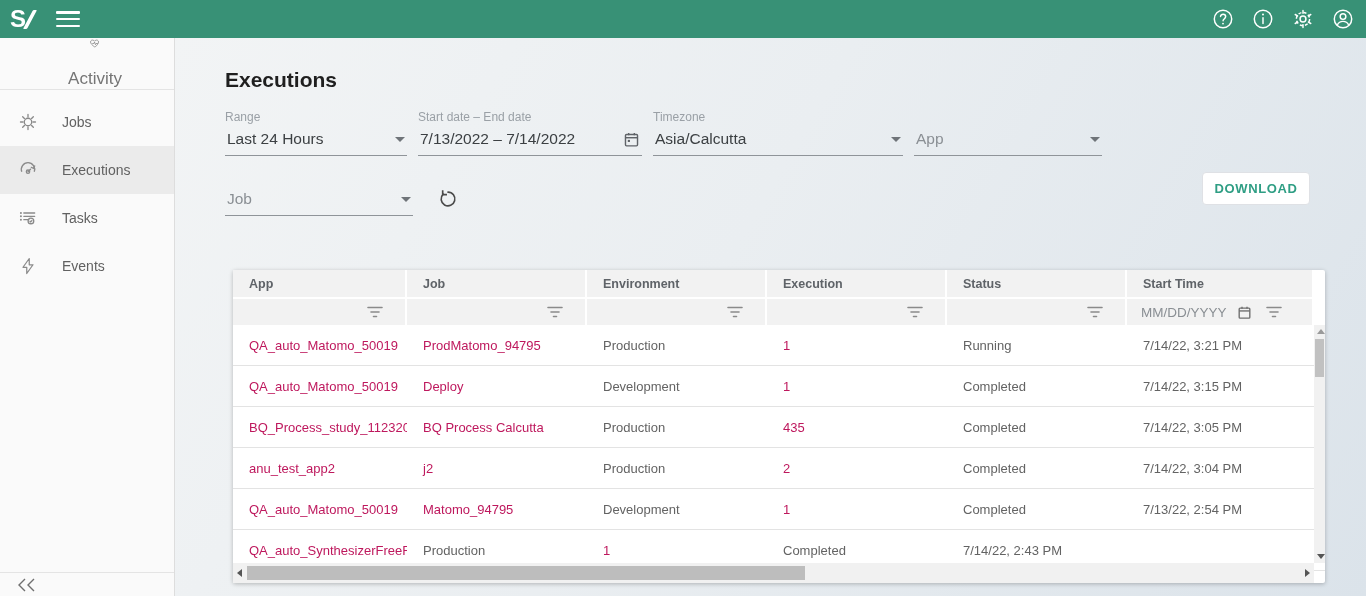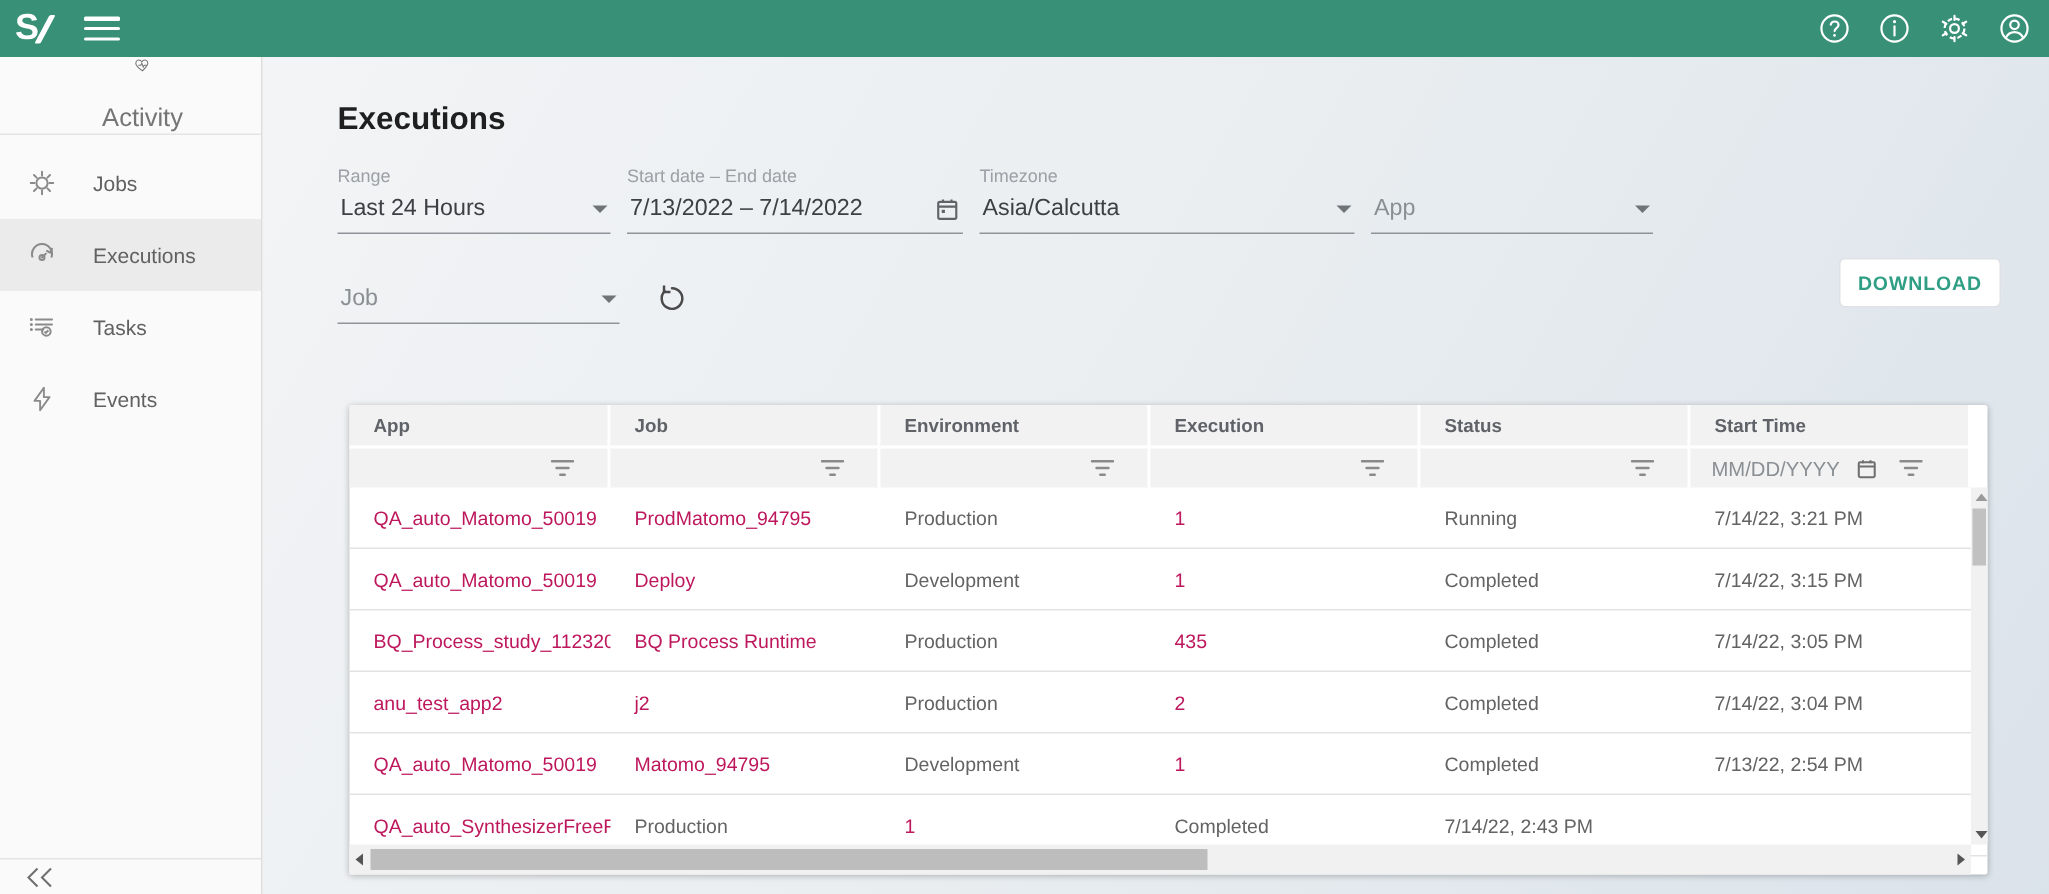--- a/index.html
+++ b/index.html
@@ -41,21 +41,21 @@
   .field .flabel { font-size:12px; color:#9aa0a6; height:16px; }
   .field .fvalue { display:flex; align-items:center; justify-content:space-between;
     border-bottom:1px solid #8f9499; padding:4px 2px 7px 2px; font-size:15.5px; color:#3c4043; cursor:pointer; }
   .field.nolabel .flabel { visibility:hidden; }
   .fvalue .ph { color:#8a8f94; }
   .caret { width:0; height:0; border-left:5px solid transparent; border-right:5px solid transparent;
     border-top:5px solid #6f7479; margin-left:8px; }
   .w-range { width:182px; } .w-dates { width:224px; } .w-tz { width:250px; }
   .w-app { width:188px; } .w-job { width:188px; }
 
-  .download-btn { position:absolute; top:134px; right:32px; width:108px; height:33px;
+  .download-btn { position:absolute; top:134px; right:56px; width:108px; height:33px;
     background:#fff; border:1px solid #dfe1e5; border-radius:4px; color:#2f9e84;
     font-size:13px; font-weight:bold; letter-spacing:.6px; cursor:pointer;
     display:flex; align-items:center; justify-content:center; font-family:"Liberation Sans",sans-serif; }
 
   .filters2 { display:flex; align-items:flex-end; gap:24px; margin:14px 0 0 50px; }
   .refresh { width:22px; height:22px; margin-bottom:6px; cursor:pointer; }
 
   
   .card { position:absolute; left:58px; top:232px; width:1092px; height:313px;
     background:#fff; border-radius:2px; box-shadow:0 1px 4px rgba(0,0,0,.25); }
@@ -312,21 +312,21 @@
           <a>1</a>
         </div>
       <div class="tcell">Completed</div>
       <div class="tcell">7/14/22, 3:15 PM</div>
     </div>
     <div class="grid-row trow">
       <div class="tcell">
           <a>BQ_Process_study_112320</a>
         </div>
       <div class="tcell">
-          <a>BQ Process Runtime</a>
+          <a>BQ Process Calcutta</a>
         </div>
       <div class="tcell">Production</div>
       <div class="tcell">
           <a>435</a>
         </div>
       <div class="tcell">Completed</div>
       <div class="tcell">7/14/22, 3:05 PM</div>
     </div>
     <div class="grid-row trow">
       <div class="tcell">

